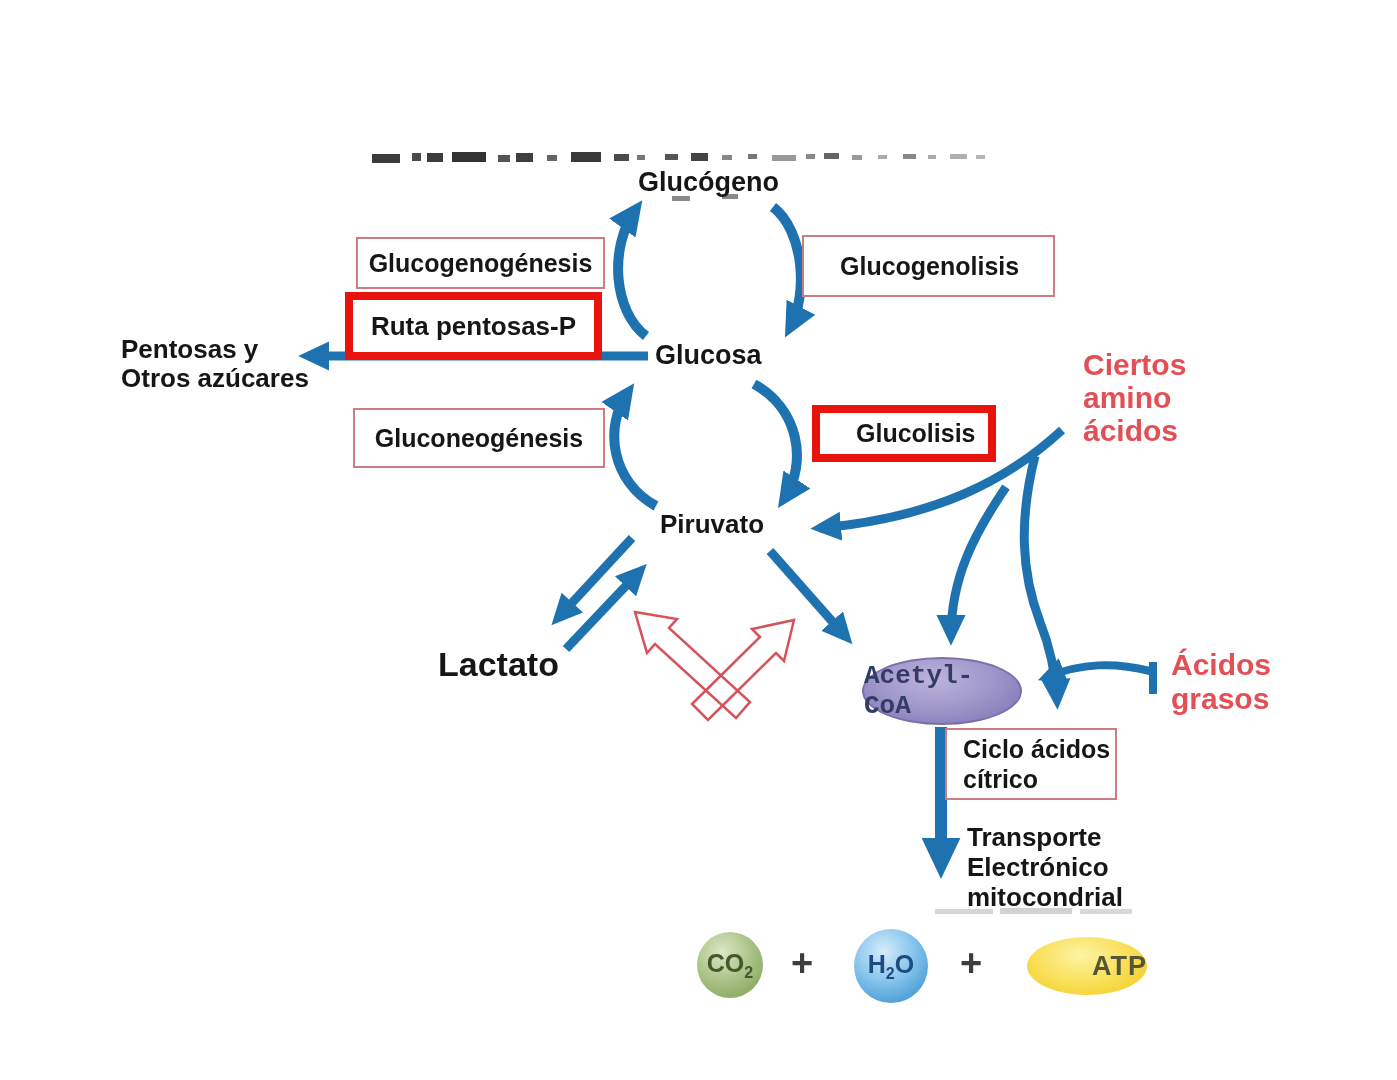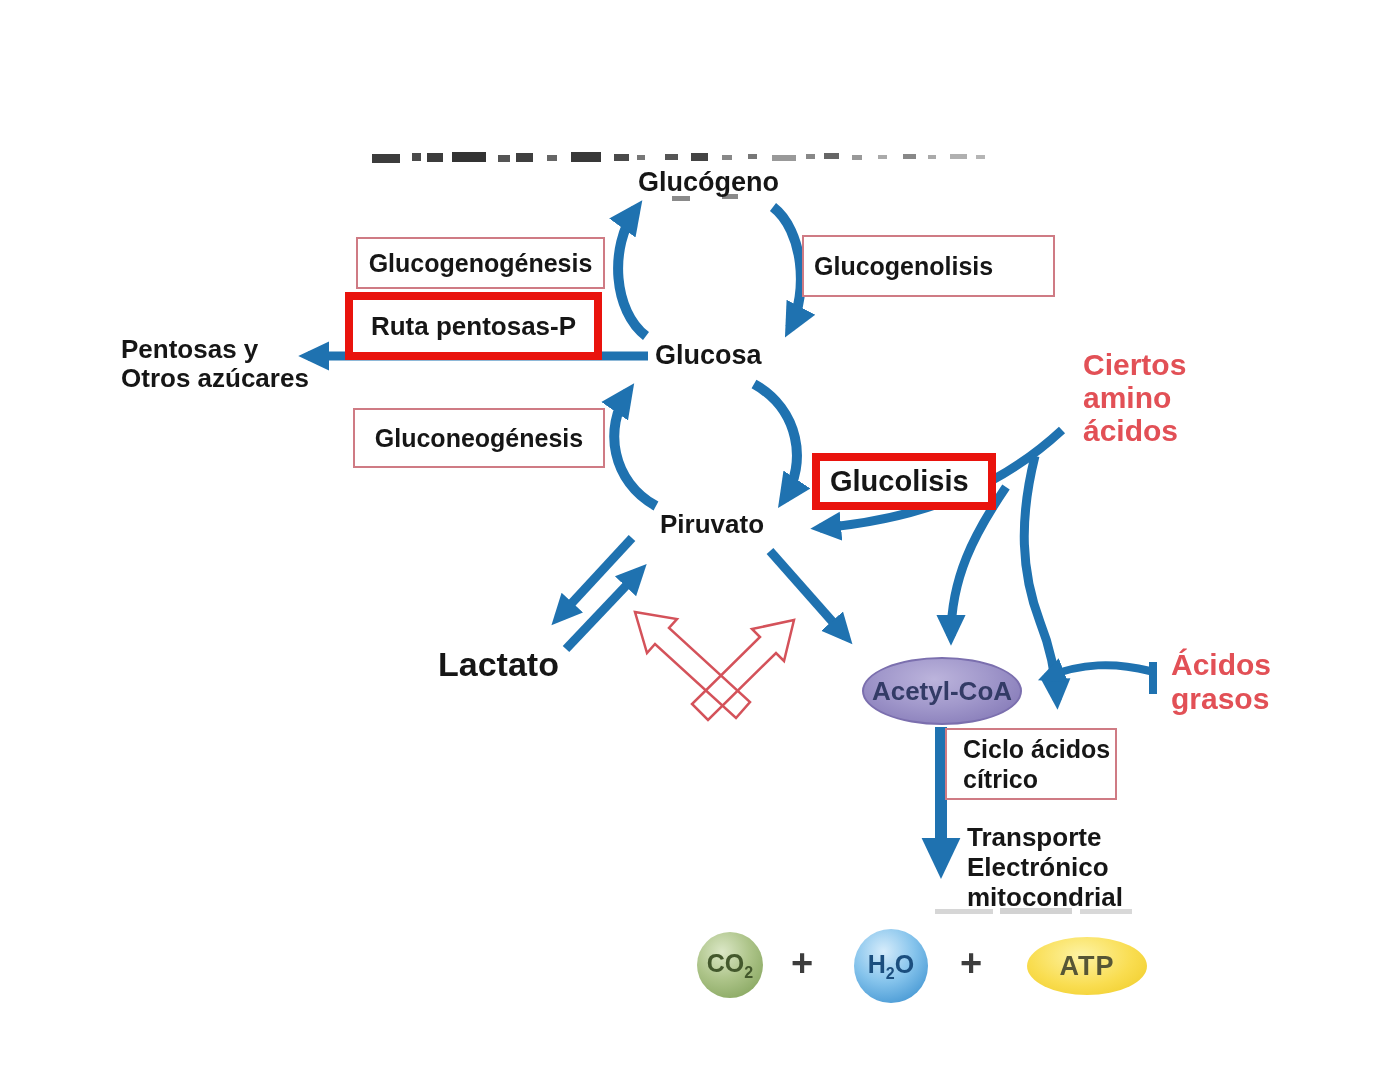--- a/index.html
+++ b/index.html
@@ -7,27 +7,27 @@
          font-family:"Liberation Sans",sans-serif;}
   svg.layer{position:absolute;left:0;top:0;z-index:2;}
   
   .lbl{position:absolute;z-index:3;font-weight:bold;color:#161616;white-space:nowrap;}
   .redlbl{position:absolute;z-index:3;font-weight:bold;color:#e25056;font-size:30px;line-height:33px;}
   
   .bx{position:absolute;z-index:3;background:#ffffff;border:2px solid #cf7b84;
       display:flex;align-items:center;justify-content:center;
       font-weight:bold;color:#161616;font-size:25px;box-sizing:border-box;}
   .bx.redthick{border:8px solid #e9130d;font-size:26px;}
-  .bx.leftal{justify-content:flex-start;padding-left:10px;}
+  .bx.leftal{justify-content:flex-start;padding-left:36px;}
   .bx .stack{text-align:center;line-height:27px;}
   
   .acetyl{position:absolute;z-index:1;border-radius:50%;
           background:radial-gradient(ellipse at 45% 32%,#bcb4dc 0%,#a198cb 45%,#867bb8 85%,#7b70ac 100%);
           border:2px solid #7b6fae;display:flex;align-items:center;justify-content:center;
-          font-weight:600;color:#333b66;font-size:26px;box-sizing:border-box;}
+          font-weight:600;color:#333b66;font-size:26px;box-sizing:border-box;font-family:Liberation Mono, monospace;}
   .sphere{position:absolute;z-index:1;border-radius:50%;display:flex;align-items:center;justify-content:center;font-weight:bold;}
   .co2{background:radial-gradient(circle at 38% 30%,#dbe7c6 0%,#adc489 45%,#88a761 85%,#7d9c58 100%);color:#43582c;font-size:25px;}
   .h2o{background:radial-gradient(circle at 40% 30%,#d6ecfb 0%,#86c4ec 45%,#4597d3 85%,#3589c6 100%);color:#1b4e7e;font-size:25px;}
   .atp{background:radial-gradient(ellipse at 45% 32%,#fdf3a4 0%,#f9dd50 55%,#eec922 100%);
        border-radius:50%;color:#565636;font-size:27px;letter-spacing:1px;}
   sub.fsub{font-size:16px;}
   .plus{position:absolute;z-index:3;font-weight:bold;color:#3d3d3d;font-size:38px;}
   
   .titlebox{position:absolute;z-index:3;left:148px;top:770px;width:342px;height:133px;
             background:#2a22d6;border:3px solid #63203c;box-sizing:border-box;
@@ -118,21 +118,21 @@
   </div>
   <div class="bx leftal" style="left:802px;top:235px;width:253px;height:62px;">
     <span>Glucogenolisis</span>
   </div>
   <div class="bx" style="left:353px;top:408px;width:252px;height:60px;">
     <span>Gluconeogénesis</span>
   </div>
   <div class="bx redthick" style="left:345px;top:292px;width:257px;height:68px;">
     <span>Ruta pentosas-P</span>
   </div>
-  <div class="bx redthick leftal" style="left:812px;top:405px;width:184px;height:57px;font-size:29px;margin-top:48px;">
+  <div class="bx redthick leftal" style="left:812px;top:405px;width:184px;height:57px;font-size:25px;">
     <span>Glucolisis</span>
   </div>
   <div class="bx leftal" style="left:945px;top:728px;width:172px;height:72px;padding-left:16px;">
     <div style="text-align:left;line-height:30px;">
       <div>Ciclo ácidos</div>
       <div>cítrico</div>
     </div>
   </div>
 
   <div class="lbl" style="left:121px;top:335px;font-size:26px;line-height:29px;white-space:normal;">
@@ -158,18 +158,18 @@
   </div>
 
   <div class="sphere co2" style="left:697px;top:932px;width:66px;height:66px;">
     <span><span>CO</span><sub class="fsub">2</sub></span>
   </div>
   <div class="plus" style="left:791px;top:942px;">+</div>
   <div class="sphere h2o" style="left:854px;top:929px;width:74px;height:74px;">
     <span><span>H</span><sub class="fsub">2</sub><span>O</span></span>
   </div>
   <div class="plus" style="left:960px;top:942px;">+</div>
-  <div class="sphere atp" style="left:1027px;top:937px;width:120px;height:58px;">
+  <div class="sphere atp" style="left:1027px;top:937px;width:120px;height:58px;justify-content:flex-end;">
     <span>ATP</span>
   </div>
 
 
 </div>
 
 </body></html>

